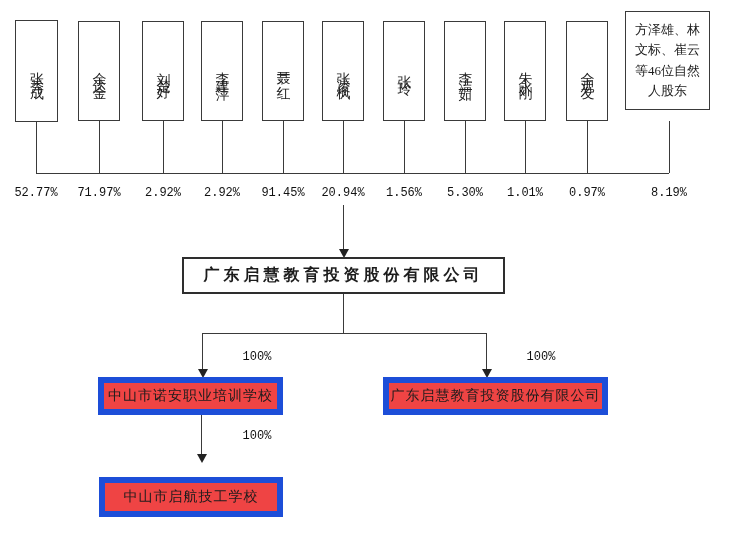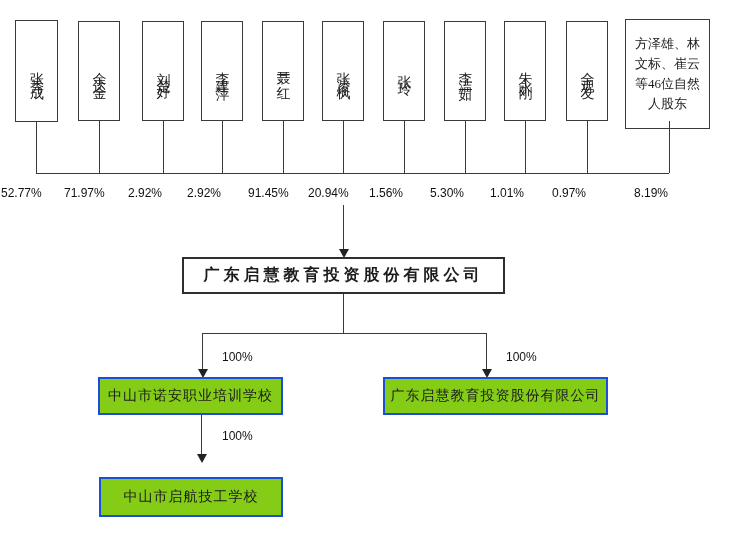--- a/index.html
+++ b/index.html
@@ -15,40 +15,40 @@
   .v-name{
     writing-mode:vertical-rl;text-orientation:upright;
     font-size:14px;letter-spacing:7px;line-height:1;white-space:nowrap;
   }
   .wide-name{
     font-size:13px;line-height:1.55;text-align:center;padding:0 3px;
   }
   .vline{position:absolute;width:1px;background:#3a3a3a;}
   .hline{position:absolute;height:1px;background:#3a3a3a;}
   .pct{
-    position:absolute;width:70px;text-align:left;
-    font-family:Liberation Sans, sans-serif;
+    position:absolute;width:70px;text-align:center;
+    font-family:Liberation Mono, monospace;
     font-size:12px;line-height:14px;color:#111;
   }
   .arrow-head{
     position:absolute;width:0;height:0;
     border-left:5px solid transparent;border-right:5px solid transparent;
     border-top:9px solid #222;
   }
   .company-box{
     position:absolute;box-sizing:border-box;border:2px solid #2e2e2e;
     display:flex;align-items:center;justify-content:center;background:#fff;
   }
   .company-name{
     font-family:"Liberation Sans","DejaVu Sans",sans-serif;
     font-weight:bold;font-size:16px;letter-spacing:4px;white-space:nowrap;
   }
   .sub-box{
-    position:absolute;box-sizing:border-box;border:2px solid #1d4ed8;
-    display:flex;align-items:center;justify-content:center;background:#84cc16;
+    position:absolute;box-sizing:border-box;border:6px solid #1d4ed8;
+    display:flex;align-items:center;justify-content:center;background:#ef4444;
   }
   .sub-name{font-size:14px;letter-spacing:1px;white-space:nowrap;}
 </style>
 </head>
 <body>
 
 <div id="canvas">
 
   <div class="sh-box" style="left:15px;top:20px;width:43px;height:102px">
     <span class="v-name">张秀成</span>
@@ -73,21 +73,21 @@
   </div>
   <div class="sh-box" style="left:444px;top:21px;width:42px;height:100px">
     <span class="v-name">李洁茹</span>
   </div>
   <div class="sh-box" style="left:504px;top:21px;width:42px;height:100px">
     <span class="v-name">朱永刚</span>
   </div>
   <div class="sh-box" style="left:566px;top:21px;width:42px;height:100px">
     <span class="v-name">全观友</span>
   </div>
-  <div class="sh-box" style="left:625px;top:19px;width:85px;height:110px">
+  <div class="sh-box" style="left:625px;top:11px;width:85px;height:99px">
     <span class="wide-name">方泽雄、林文标、崔云等46位自然人股东</span>
   </div>
 
   <div class="vline" style="left:36px;top:121px;height:52px"></div>
   <div class="vline" style="left:99px;top:121px;height:52px"></div>
   <div class="vline" style="left:163px;top:121px;height:52px"></div>
   <div class="vline" style="left:222px;top:121px;height:52px"></div>
   <div class="vline" style="left:283px;top:121px;height:52px"></div>
   <div class="vline" style="left:343px;top:121px;height:52px"></div>
   <div class="vline" style="left:404px;top:121px;height:52px"></div>

